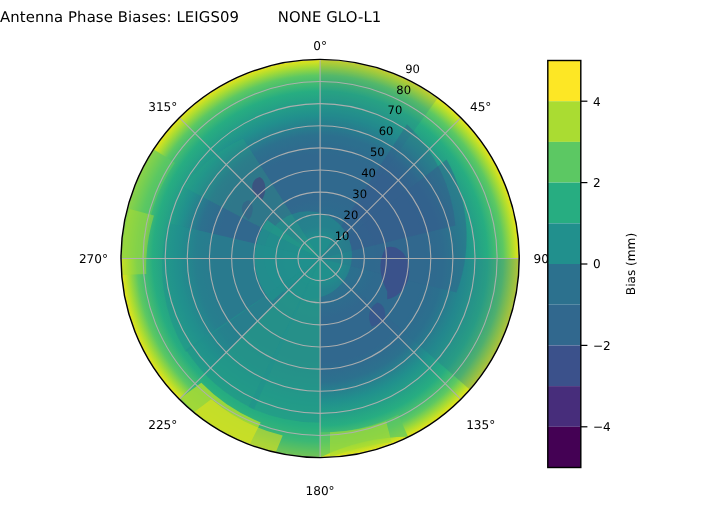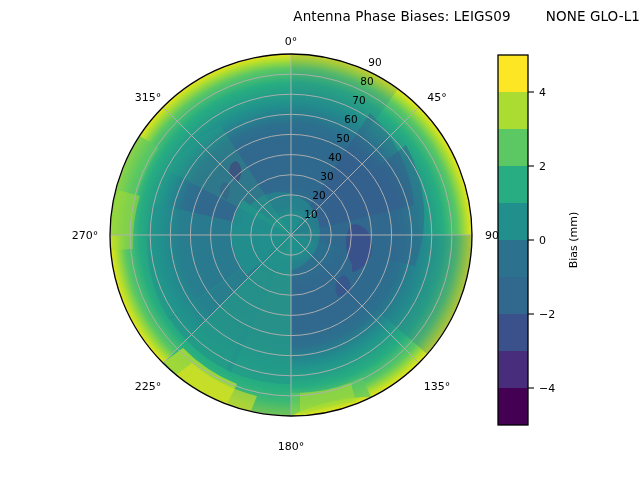--- a/index.html
+++ b/index.html
@@ -13,21 +13,21 @@
     height: 480px;
     background: #ffffff;
     font-family: "DejaVu Sans", sans-serif;
     overflow: hidden;
   }
   #figure-title {
     position: absolute;
     left: 0;
     top: 8px;
     width: 640px;
-    text-align: right;
+    text-align: left;
     font-size: 13.5px;
     color: #000000;
     white-space: pre;
     letter-spacing: 0.1px;
   }
   #polar-axes {
     position: absolute;
     left: 0;
     top: 0;
     width: 520px;

